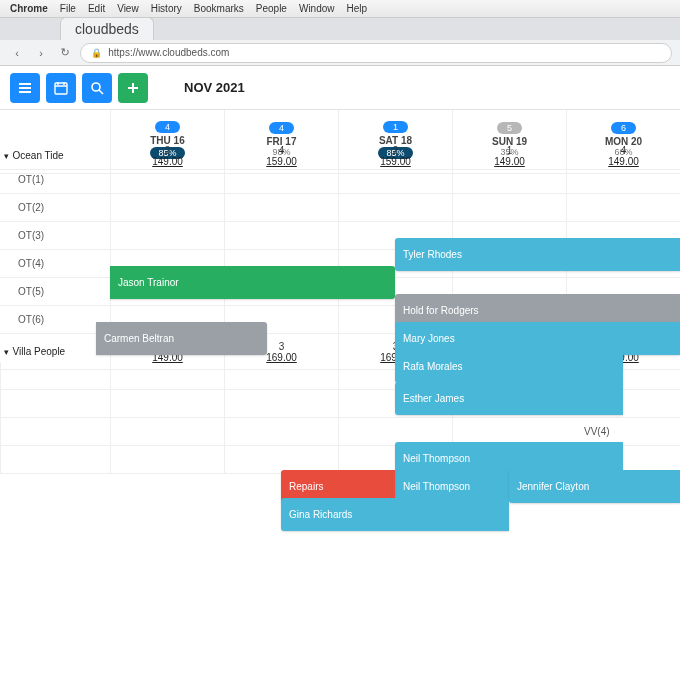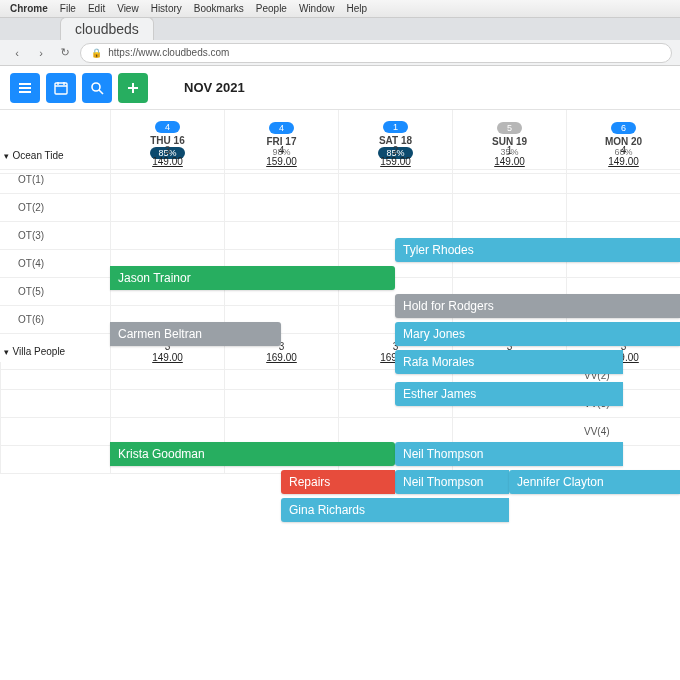--- a/index.html
+++ b/index.html
@@ -144,24 +144,24 @@
     border-left:1px solid #eee;
     display:flex; flex-direction:column; align-items:center; justify-content:center;
     color:#333;
     position: relative;
   }
   .cell .avail { font-size:10px; }
   .cell .rate { font-size:10px; text-decoration: underline; color:#222; }
 
   .bar {
     position: absolute;
-    height: 24px;
+    height: 33px;
     border-radius: 3px 0 0 3px;
     color: #fff;
-    font-size: 12px;
+    font-size: 10px;
     display: flex;
     align-items: center;
     padding: 0 8px;
     white-space: nowrap;
     overflow: hidden;
     z-index: 2;
     box-shadow: 0 1px 2px rgba(0,0,0,0.15);
   }
   .bar::before {
     content: '';
@@ -391,25 +391,24 @@
         <span>VV(4)</span>
       </div>
       <div class="cell"></div>
       <div class="cell"></div>
       <div class="cell"></div>
       <div class="cell"></div>
       <div class="cell"></div>
       <div class="bar green prev" style="top: 156px; left: 110px; width: 285px;">Jason Trainor</div>
       <div class="bar blue" style="top: 128px; left: 395px; width: 285px;">Tyler Rhodes</div>
       <div class="bar grey" style="top: 184px; left: 395px; width: 285px;">Hold for Rodgers</div>
-      <div class="bar grey prev" style="top: 212px; left: 110px; width: 171px;">Carmen Beltran</div>
+      <div class="bar grey prev" style="top: 212px; left: 96px; width: 171px;">Carmen Beltran</div>
       <div class="bar blue" style="top: 212px; left: 395px; width: 285px;">Mary Jones</div>
       <div class="bar blue" style="top: 240px; left: 395px; width: 228px;">Rafa Morales</div>
       <div class="bar blue" style="top: 272px; left: 395px; width: 228px;">Esther James</div>
-      <div class="bar green prev" style="top: 332px; left: 110px; width: 285px;">Krista Goodman</div>
       <div class="bar blue" style="top: 332px; left: 395px; width: 228px;">Neil Thompson</div>
       <div class="bar blue" style="top: 360px; left: 395px; width: 114px;">Neil Thompson</div>
       <div class="bar red" style="top: 360px; left: 281px; width: 114px;">Repairs</div>
       <div class="bar blue" style="top: 360px; left: 509px; width: 171px; text-align: right;">Jennifer Clayton</div>
       <div class="bar blue" style="top: 388px; left: 281px; width: 228px;">Gina Richards</div>
     </div>
 
 </div>
 
 </body></html>

